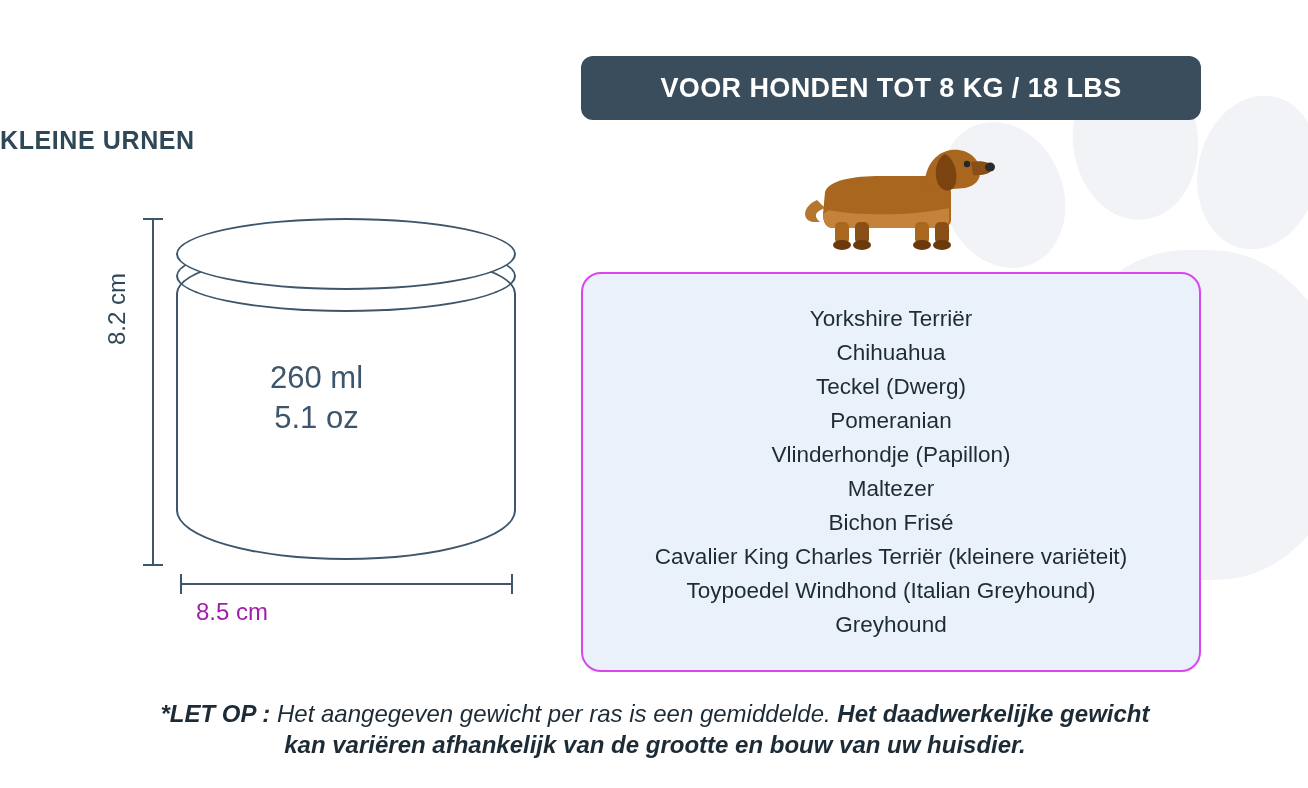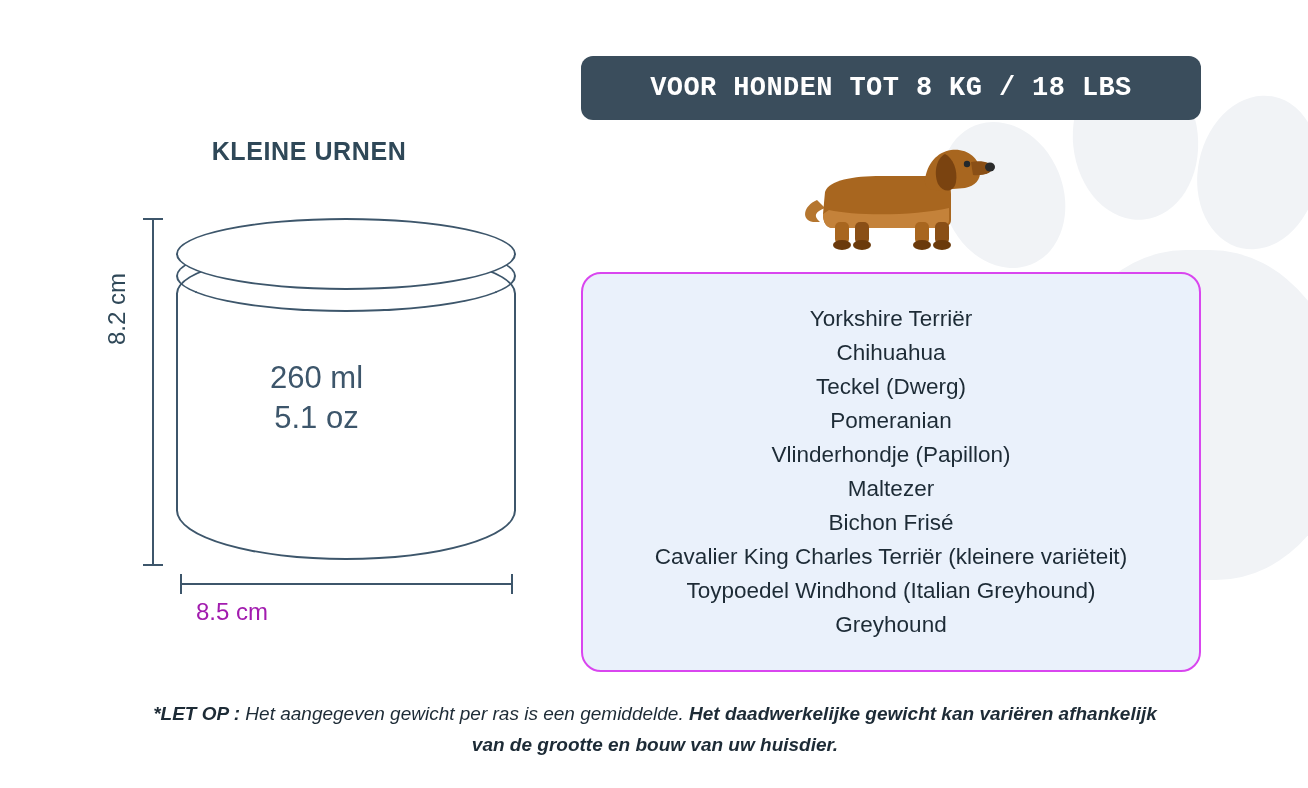--- a/index.html
+++ b/index.html
@@ -66,29 +66,27 @@
   
   .left-col {
     position: absolute;
     left: 0;
     top: 0;
     width: 570px;
     height: 690px;
   }
   .urn-title {
     position: absolute;
-    top: 137px;
+    top: 126px;
     left: 0;
     width: 570px;
-    text-align: center;
     font-size: 25px;
     font-weight: bold;
     letter-spacing: 0.6px;
     color: #2f4858;
-    padding-left: 24px;
   }
 
   
   .urn-wrap {
     position: absolute;
     left: 176px;
     top: 218px;
     width: 344px;
     height: 345px;
   }
@@ -206,21 +204,20 @@
     height: 64px;
     background: #3a4d5c;
     border-radius: 12px;
     display: flex;
     align-items: center;
     justify-content: center;
     color: #ffffff;
     font-size: 27px;
     font-weight: bold;
     letter-spacing: 0.4px;
-    font-family: Liberation Mono, monospace;
   }
 
   .dog-wrap {
     position: absolute;
     left: 795px;
     top: 136px;
     width: 200px;
     height: 120px;
   }
 
@@ -247,21 +244,21 @@
     text-align: center;
   }
 
   
   .footnote {
     position: absolute;
     left: 150px;
     top: 698px;
     width: 1010px;
     text-align: center;
-    font-size: 19px;
+    font-size: 24px;
     line-height: 31px;
     font-style: italic;
     color: #1d2b36;
   }
   .footnote b { font-weight: bold; }
 </style>
 </head>
 <body>
 
 <div class="stage">

